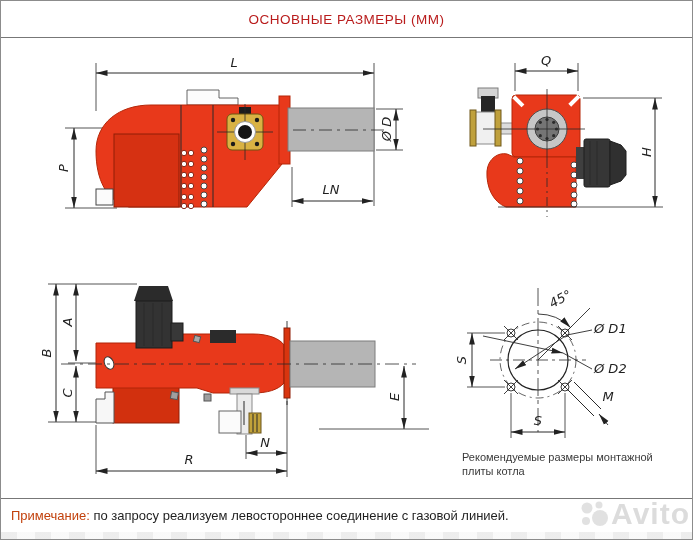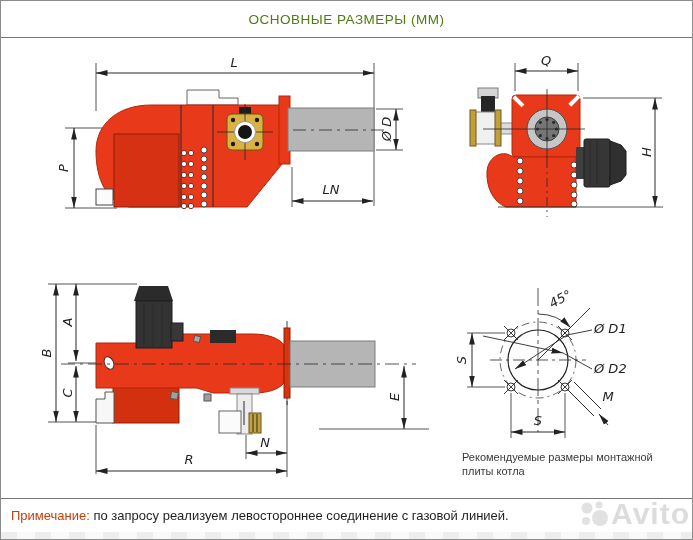--- a/index.html
+++ b/index.html
@@ -1,18 +1,18 @@
 <!DOCTYPE html>
 <html><head>
 <meta charset="utf-8">
 <style>
   html,body{margin:0;padding:0;background:#fff;}
   #frame{position:relative;width:693px;height:540px;background:#fff;border:1px solid #8c8c8c;box-sizing:border-box;overflow:hidden;font-family:"Liberation Sans",sans-serif;}
   #hdr{position:absolute;top:0;left:0;right:0;height:36px;border-bottom:1px solid #777;display:flex;align-items:center;justify-content:center;z-index:3;background:#fff;}
-  #hdr .t{font-size:13.5px;color:#4d7c0f;letter-spacing:.5px;}
+  #hdr .t{font-size:13.5px;color:#b91c1c;letter-spacing:.5px;}
   #draw{position:absolute;top:0;left:0;z-index:1;}
   #ftr{position:absolute;top:497px;left:0;right:0;height:36px;border-top:1px solid #777;z-index:3;background:#fff;}
   #note{position:absolute;left:10px;top:9px;font-size:13px;color:#1f1f1f;white-space:nowrap;}
   #note .lbl{color:#c2410c;}
   #wm{position:absolute;right:2px;top:-2px;display:flex;align-items:flex-start;color:#cfcfcf;opacity:.8;z-index:4;}
   #wm .txt{font-size:30px;font-weight:700;letter-spacing:1px;color:#d4d4d4;}
   #strip{position:absolute;left:0;right:0;bottom:0;height:7px;z-index:5;
     background:repeating-linear-gradient(90deg,#e9e9e9 0 16px,#f8f8f8 16px 34px);opacity:.8;}
   .dim{font-family:"DejaVu Sans",sans-serif;font-style:italic;font-size:13px;fill:#1f1f1f;}
   .cap{font-family:"Liberation Sans",sans-serif;font-size:11px;fill:#3a3a3a;}

